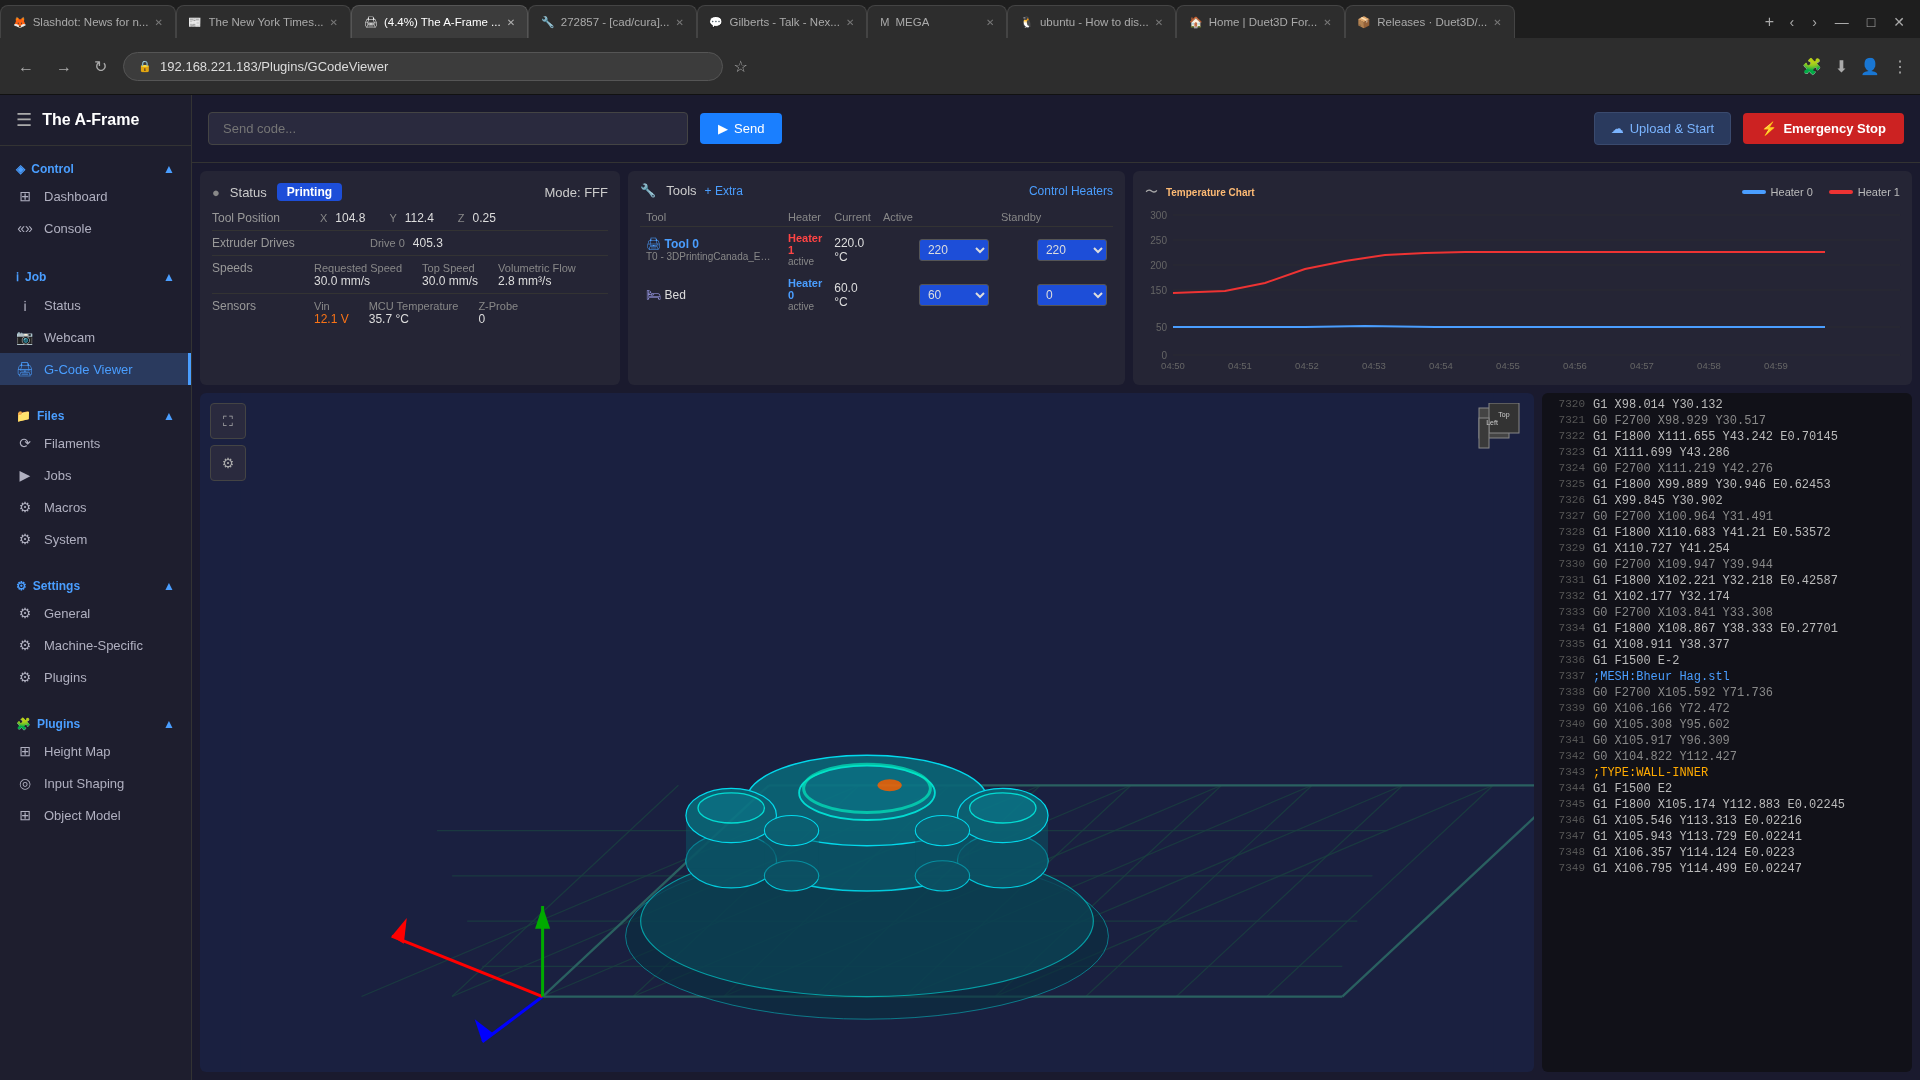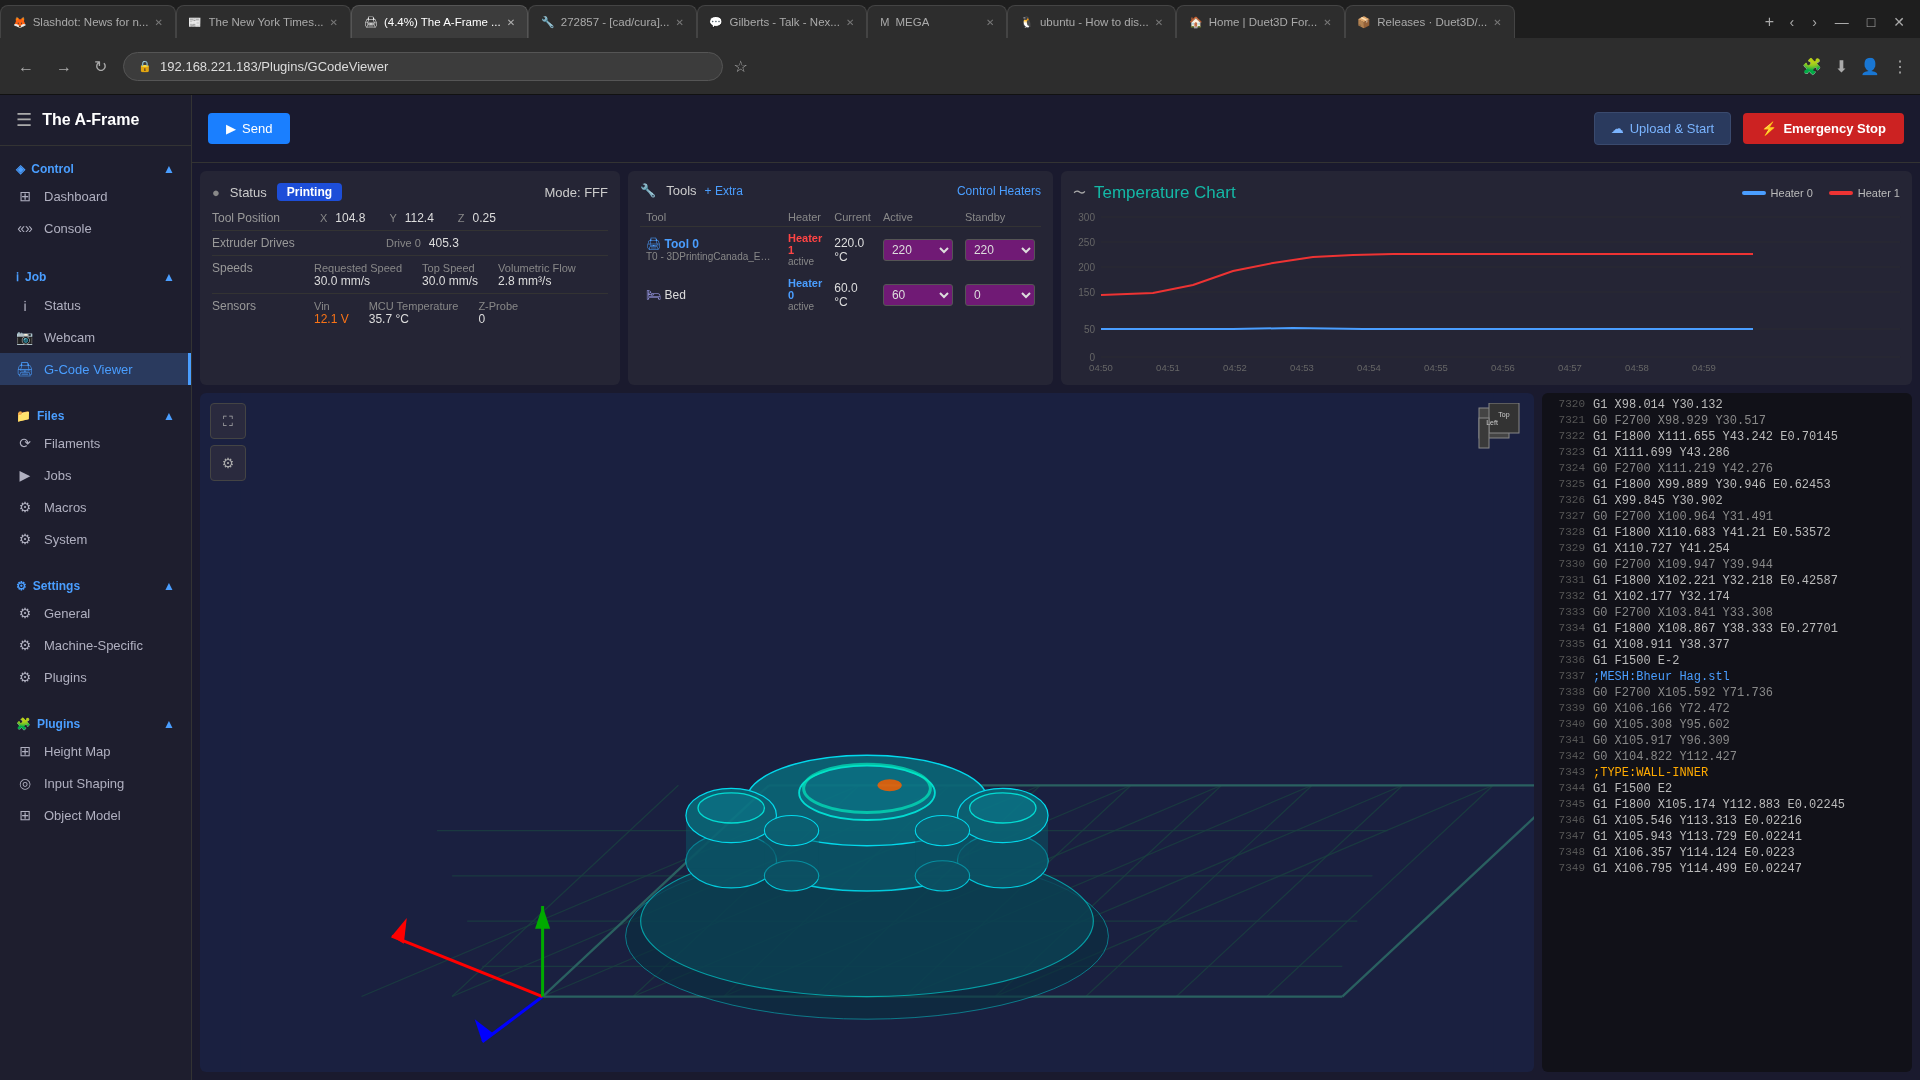--- a/index.html
+++ b/index.html
@@ -63,26 +63,26 @@
     
     .tools-panel { background: #252535; border-radius: 6px; padding: 12px; flex: 0 0 410px; }
     .tools-header { display: flex; align-items: center; gap: 8px; margin-bottom: 10px; }
     .tools-title { color: #ccc; font-size: 13px; font-weight: 500; }
     .extra-link { color: #4a9eff; font-size: 12px; cursor: pointer; }
     .control-heaters-link { color: #4a9eff; font-size: 12px; cursor: pointer; margin-left: auto; }
 
     .tools-table { width: 100%; border-collapse: collapse; }
     .tools-table th { color: #888; font-size: 11px; font-weight: 400; padding: 3px 6px; text-align: left; border-bottom: 1px solid #333; }
     .tools-table td { padding: 5px 6px; font-size: 12px; color: #ddd; vertical-align: middle; }
-    .temp-select { background: #701a75; border: 1px solid #555; color: #ddd; border-radius: 3px; padding: 2px 4px; font-size: 12px; width: 70px; }
+    .temp-select { background: #1d4ed8; border: 1px solid #555; color: #ddd; border-radius: 3px; padding: 2px 4px; font-size: 12px; width: 70px; margin-left: 36px; }
 
     
     .temp-chart-panel { background: #252535; border-radius: 6px; padding: 12px; flex: 1; }
     .chart-header { display: flex; align-items: center; gap: 8px; margin-bottom: 10px; }
-    .chart-title { color: #14b8a6; font-size: 17px; font-weight: 400; }
+    .chart-title { color: #fdba74; font-size: 10px; font-weight: 700; }
     .legend { display: flex; gap: 16px; margin-left: auto; }
     .legend-item { display: flex; align-items: center; gap: 5px; font-size: 11px; color: #bbb; }
     .legend-color { width: 24px; height: 4px; border-radius: 2px; }
 
     .chart-area { width: 100%; height: 160px; position: relative; }
 
     
     .viewer-row { display: flex; flex: 1; overflow: hidden; gap: 8px; padding: 0 8px 8px; }
 
     .gcode-viewer { flex: 1; background: #1a2040; border-radius: 6px; position: relative; overflow: hidden; }
@@ -292,20 +292,21 @@
       <div class="sidebar-item">
         <span class="sidebar-icon">⊞</span>
         <span>Object Model</span>
       </div>
     </div>
   </div>
 
   <div class="main-content">
 
     <div class="top-bar">
+      <input class="code-input" type="text" placeholder="Send code..." style="">
       <button class="send-btn">
         <span>▶</span>
         <span>Send</span>
       </button>
       <button class="upload-btn">
         <span>☁</span>
         <span>Upload &amp; Start</span>
       </button>
       <button class="emergency-btn">
         <span>⚡</span>
@@ -330,21 +331,21 @@
           <span style="color:#888;font-size:11px;margin-left:16px;">Y</span>
           <span style="color:#ddd;font-size:12px;">112.4</span>
           <span style="color:#888;font-size:11px;margin-left:16px;">Z</span>
           <span style="color:#ddd;font-size:12px;">0.25</span>
         </div>
 
         <div style="height:1px;background:#333;margin:5px 0;"></div>
 
         <div style="display:flex;align-items:baseline;gap:8px;margin-bottom:4px;">
           <span style="color:#999;font-size:12px;min-width:90px;">Extruder Drives</span>
-          <span style="color:#888;font-size:11px;margin-left:76px;">Drive 0</span>
+          <span style="color:#888;font-size:11px;margin-left:60px;">Drive 0</span>
           <span style="color:#ddd;font-size:12px;">405.3</span>
         </div>
 
         <div style="height:1px;background:#333;margin:5px 0;"></div>
 
         <div style="margin-bottom:4px;">
           <div style="display:flex;gap:12px;align-items:baseline;">
             <span style="color:#999;font-size:12px;min-width:90px;">Speeds</span>
             <div style="flex:1;display:flex;gap:20px;">
               <div>

